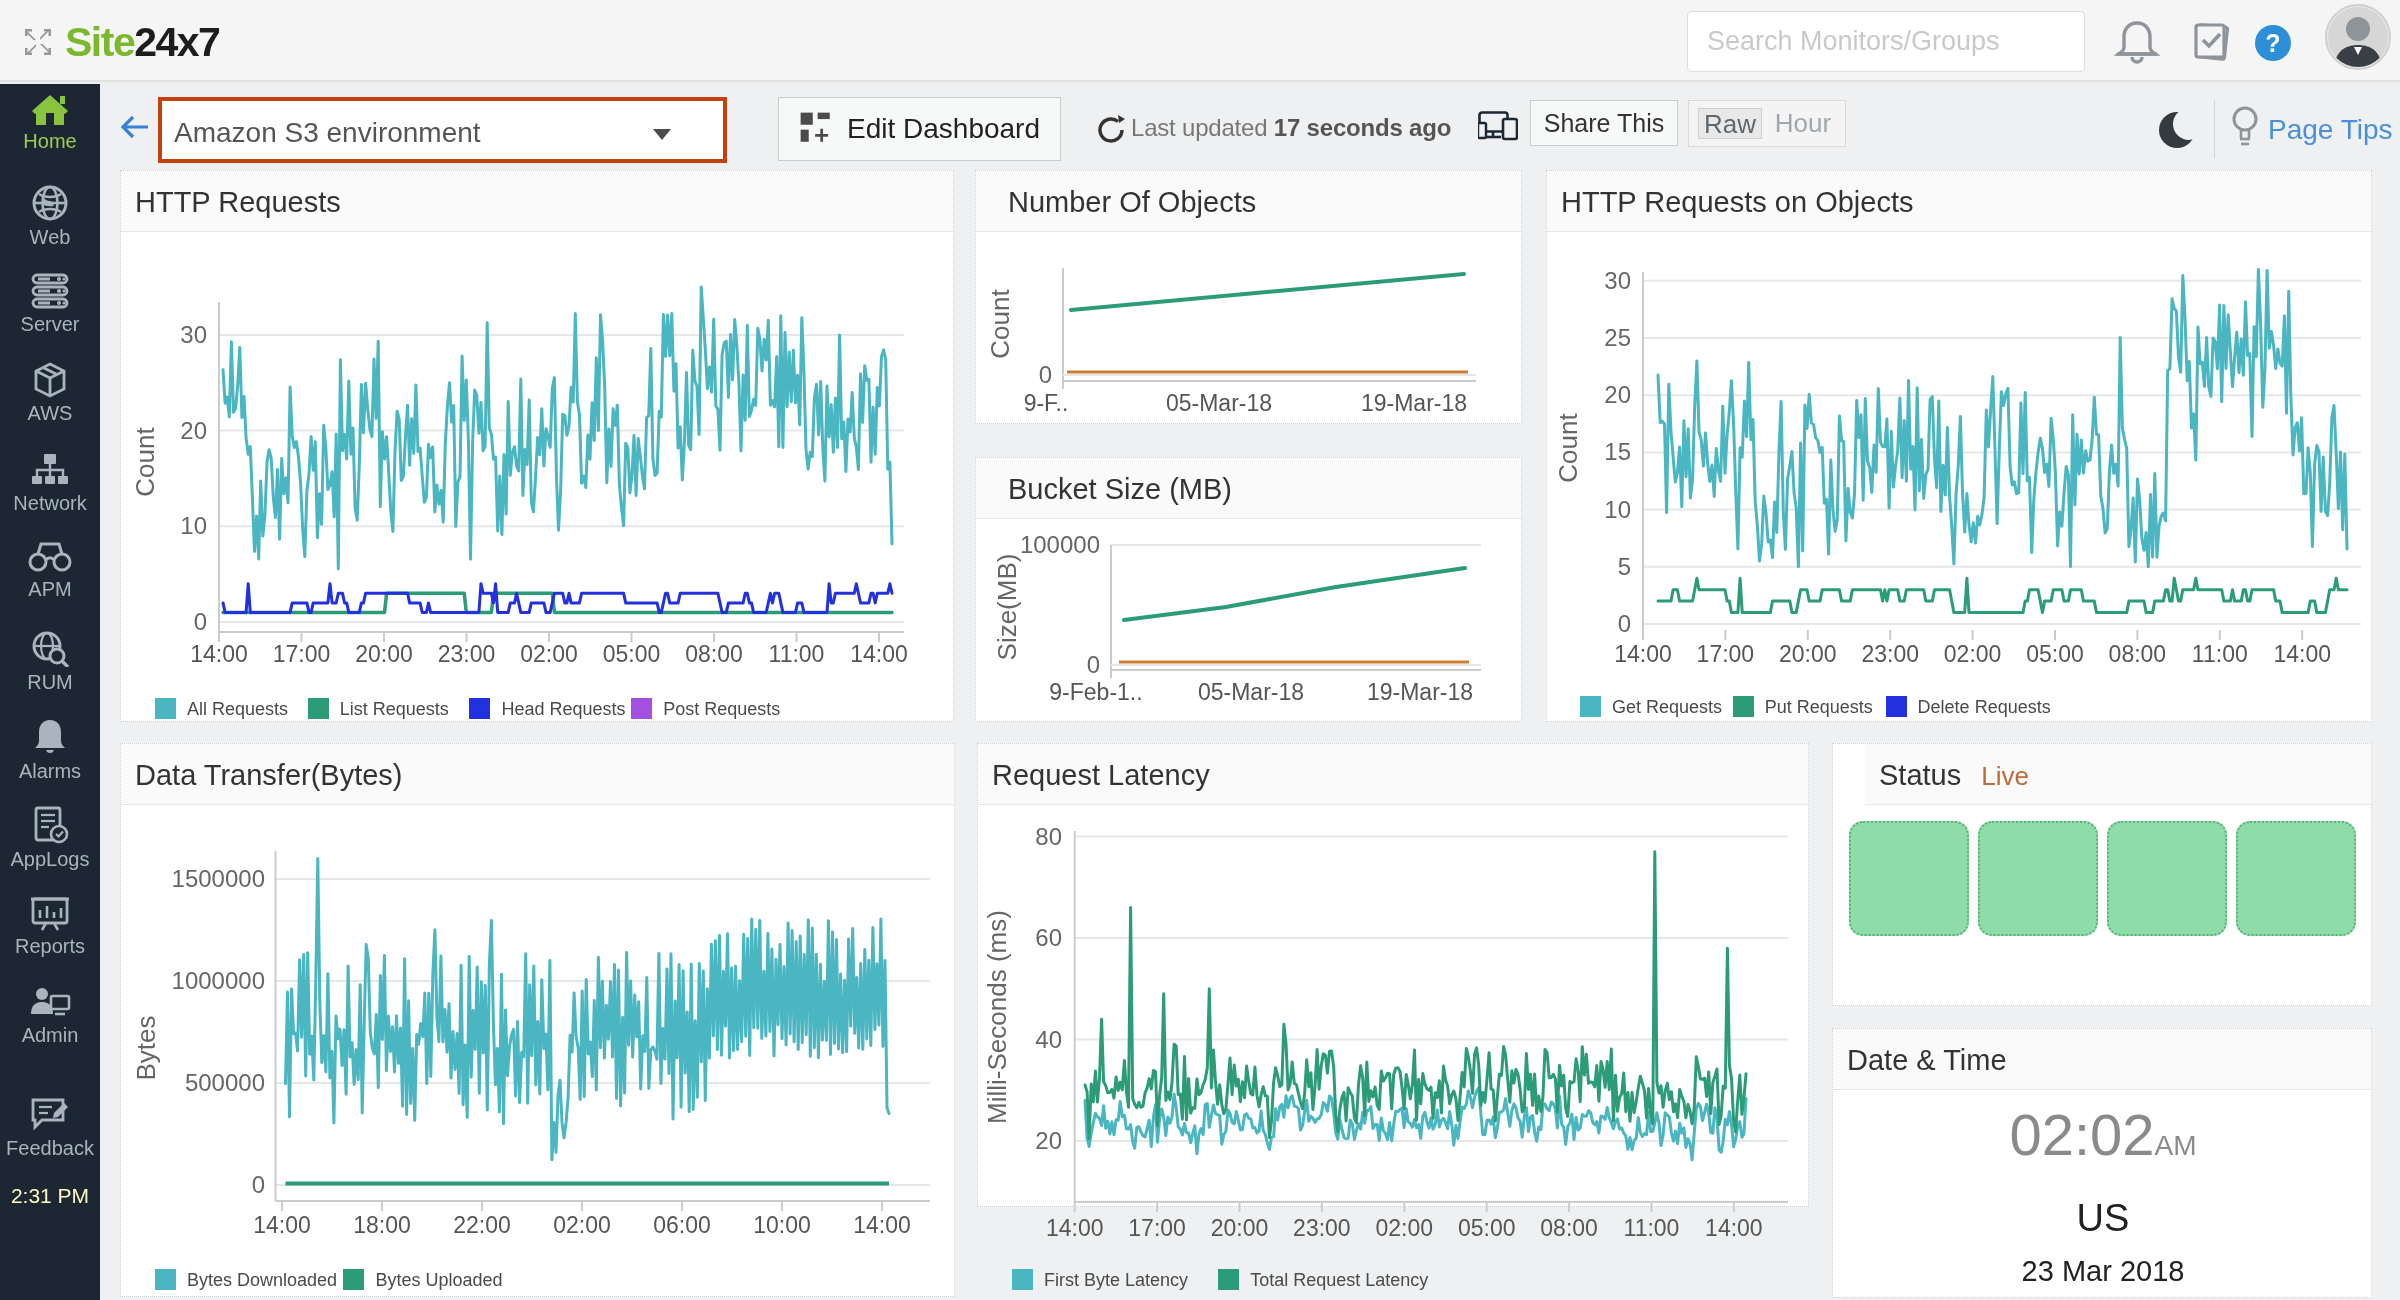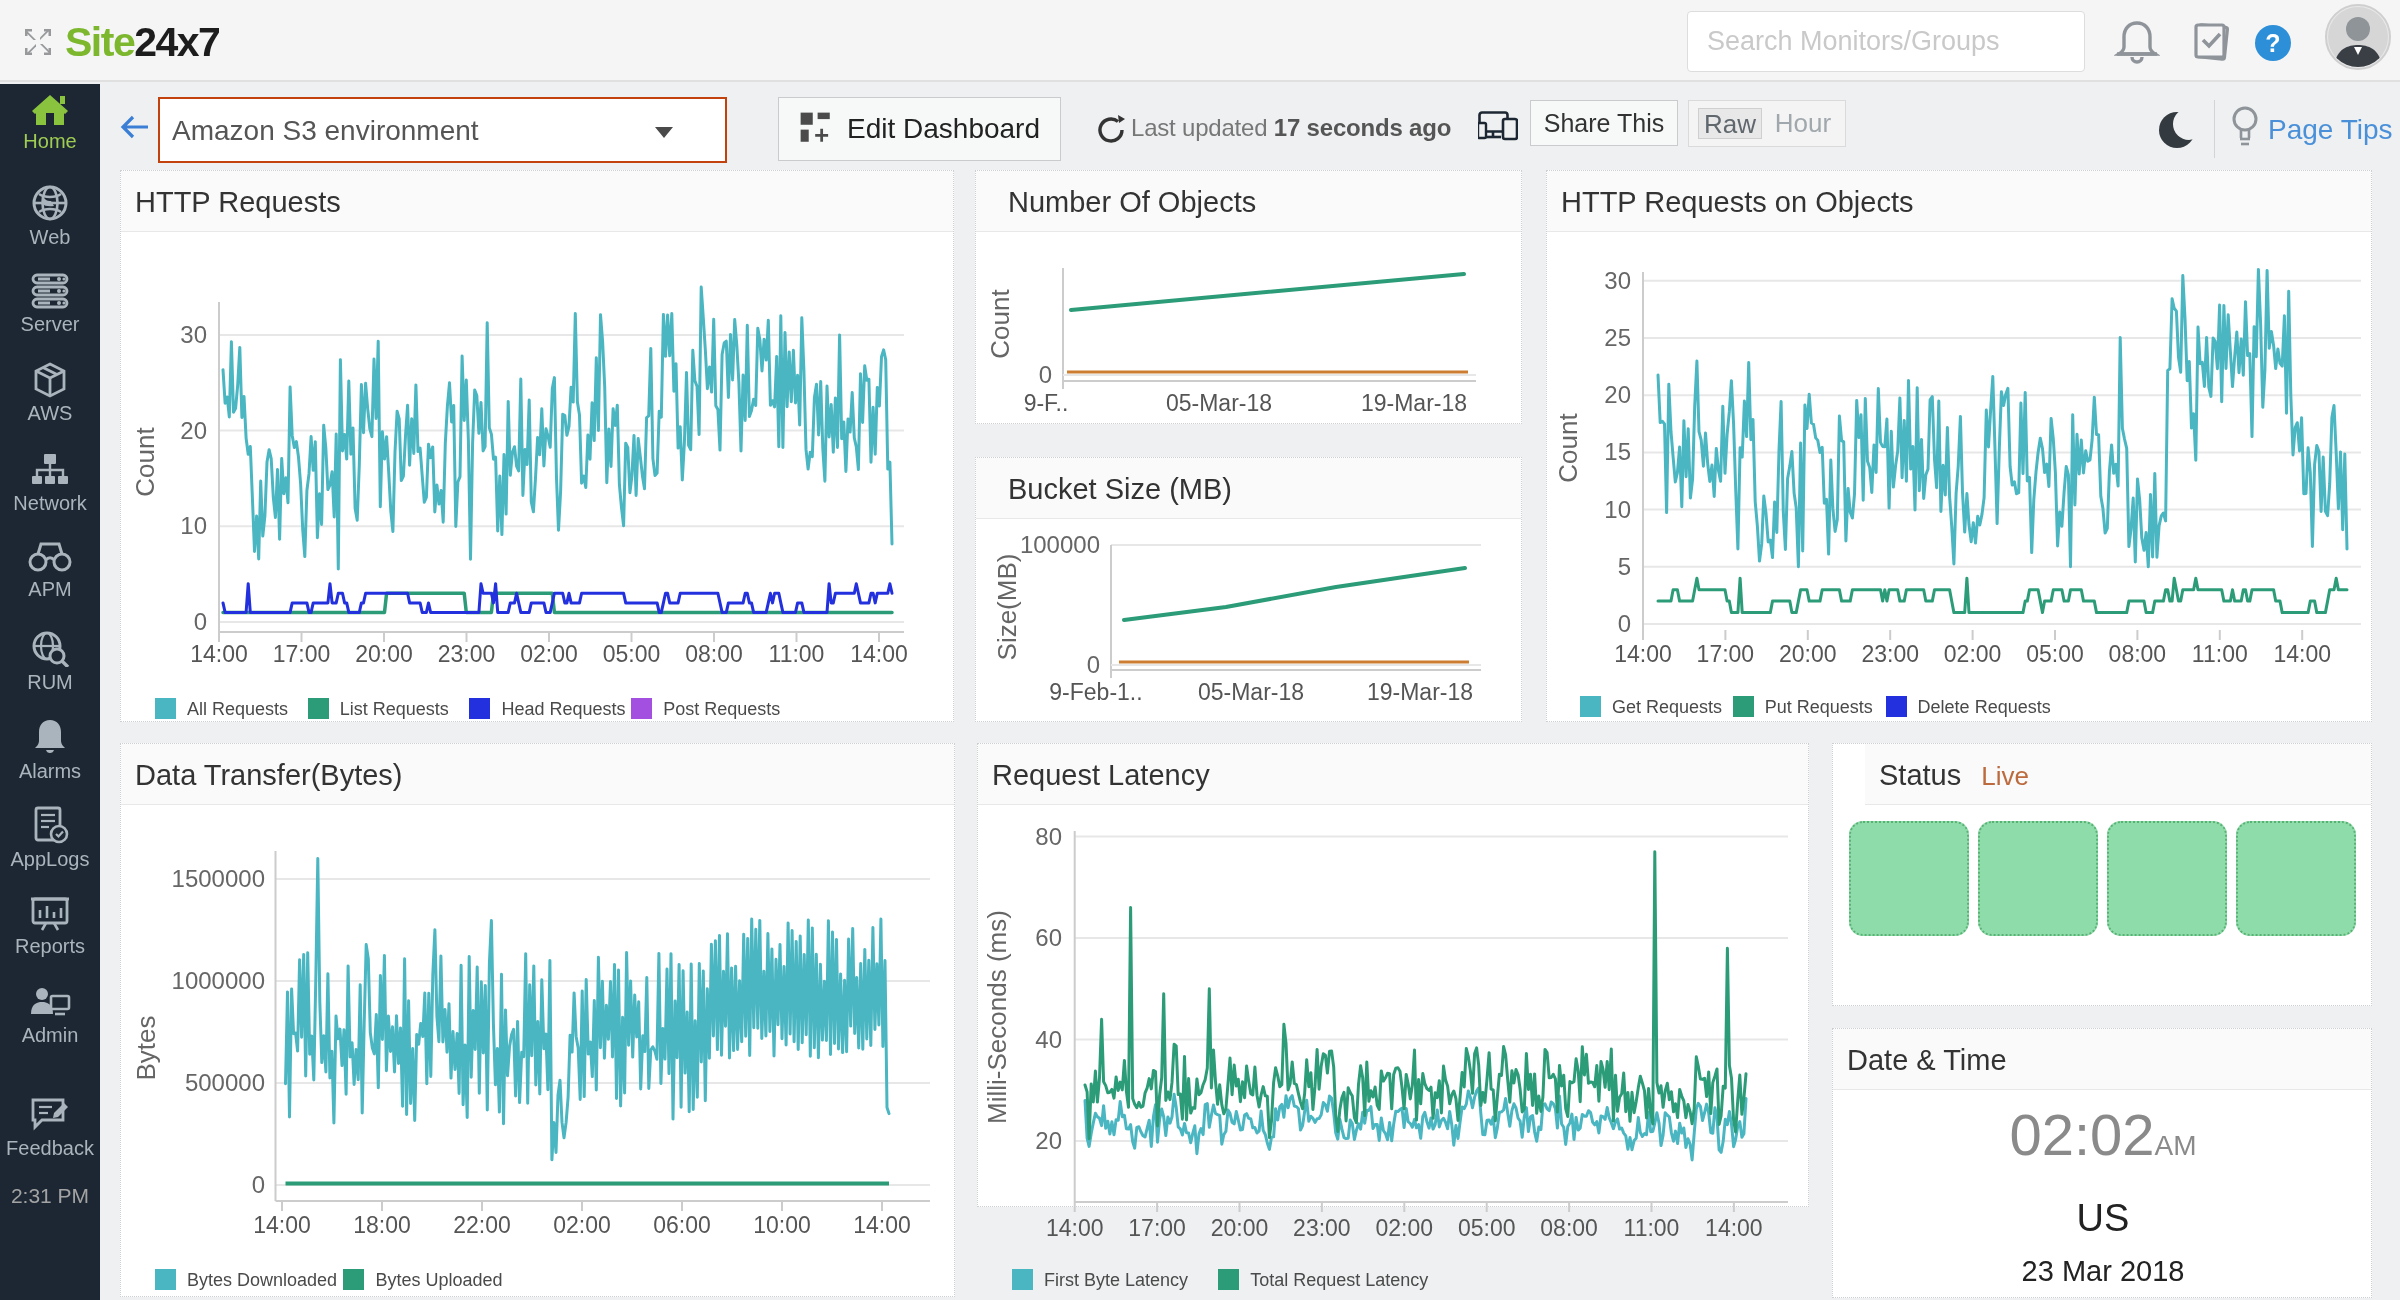--- a/index.html
+++ b/index.html
@@ -8,29 +8,29 @@
   .topbar { position:absolute; left:0; top:0; width:2400px; height:82px;
     background:#f5f5f6; border-bottom:2px solid #e0e0e1; }
   .logo { position:absolute; left:65px; top:19px; font-size:41px; font-weight:bold; letter-spacing:-1.5px; }
   .logo .g { color:#7cb72e; } .logo .k { color:#1d1d1d; }
   .sidebar { position:absolute; left:0; top:84px; width:100px; height:1216px; background:#1c2733; }
   .nav { position:absolute; left:0; width:100px; text-align:center; }
   .nav .lbl { font-size:20px; color:#a9b4bc; margin-top:4px; }
   .nav.active .lbl { color:#9fcc52; }
   .nav svg { display:block; margin:0 auto; }
   .timebot { position:absolute; left:0; top:1100px; width:100px; text-align:center;
-    font-size:21px; color:#a3a3a3; }
+    font-size:21px; color:#fef9c3; }
   .main { position:absolute; left:100px; top:84px; width:2300px; height:1216px; background:#eef0f1; }
   .panel { position:absolute; background:#ffffff; border:1px dotted #cdd0d2; }
   .ptitle { height:61px; line-height:63px; padding-left:14px; font-size:29px; color:#333;
     background:#fafafa; border-bottom:1px solid #e8e8e8; white-space:nowrap; }
   .panel svg { display:block; }
   
   .tb-input { position:absolute; left:58px; top:13px; width:569px; height:66px; background:#fff;
-    border:2px solid #c2410c; font-size:28px; color:#555; line-height:64px; padding-left:12px; }
+    border:4px solid #c2410c; font-size:28px; color:#555; line-height:64px; padding-left:12px; }
   .tb-caret { position:absolute; right:52px; top:28px; width:0; height:0;
     border-left:9px solid transparent; border-right:9px solid transparent; border-top:11px solid #4a4a4a; }
   .btn { position:absolute; top:13px; height:64px; background:#f7f8f8; border:1px solid #c9cbcc;
     font-size:27px; color:#222; text-align:center; white-space:nowrap; }
   .seg { position:absolute; left:1588px; top:16px; width:158px; height:47px; background:#f4f4f5;
     border:1px solid #dadada; font-size:26px; }
   .seg .raw { position:absolute; left:9px; top:7px; width:64px; height:31px; background:#e8e8e9;
     border:1px solid #cfcfcf; color:#60686e; text-align:center; line-height:31px; }
   .seg .hour { position:absolute; left:82px; top:7px; width:64px; height:31px; color:#a0a8ad;
     text-align:center; line-height:31px; }

